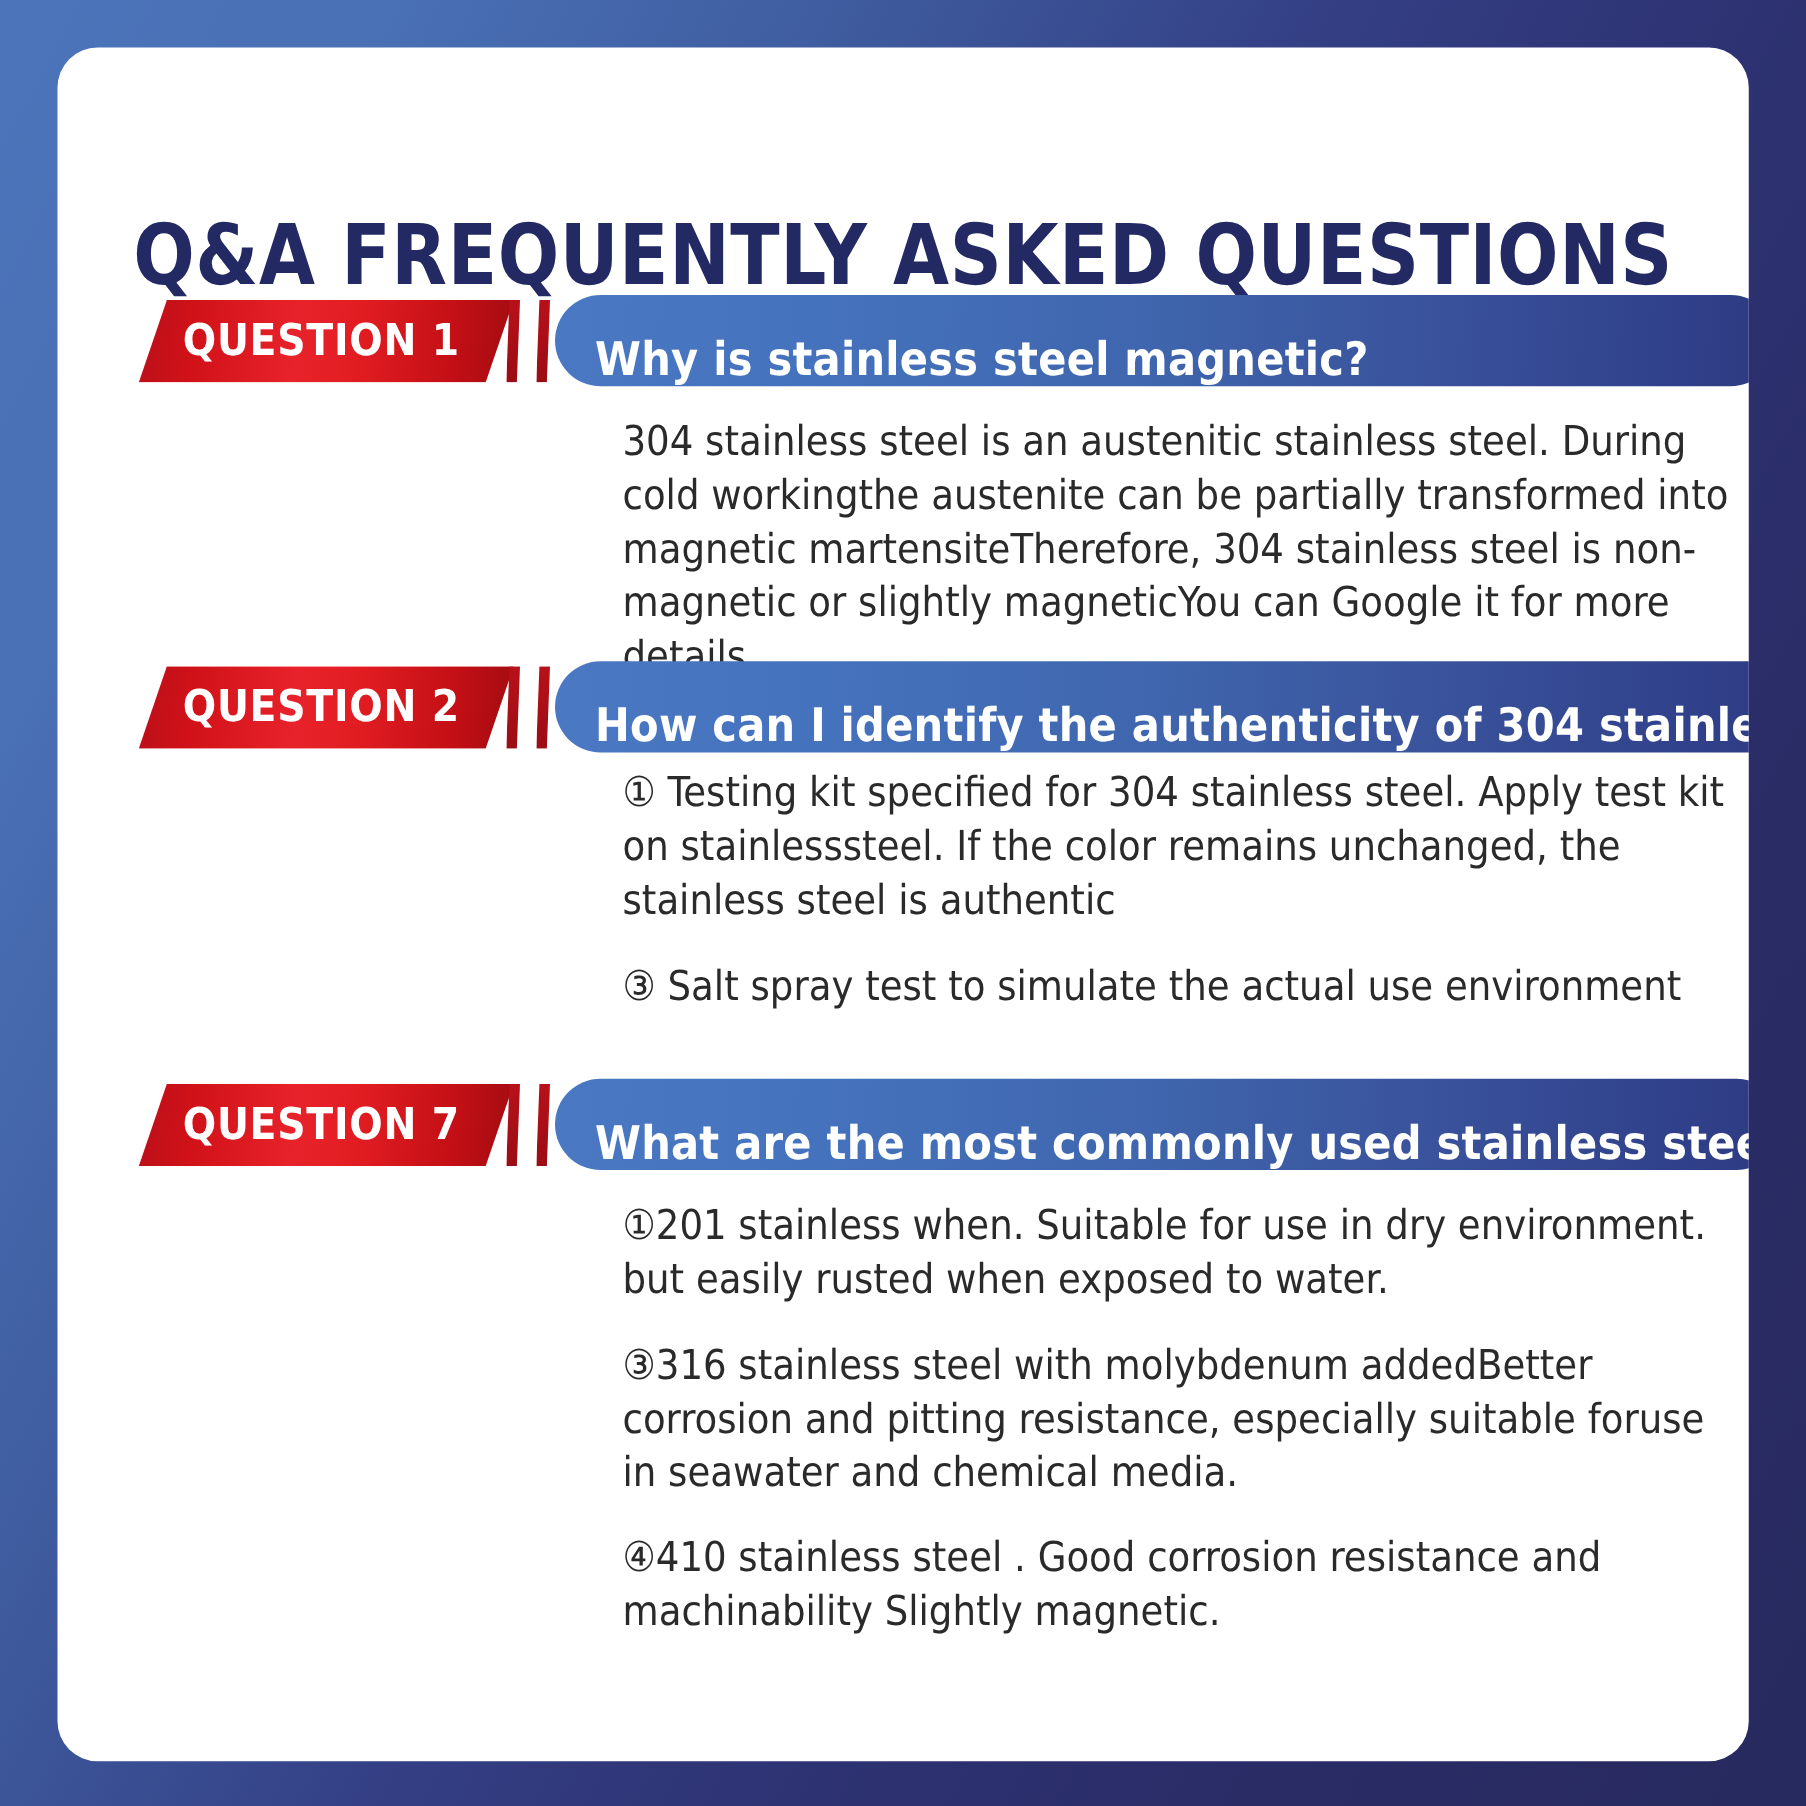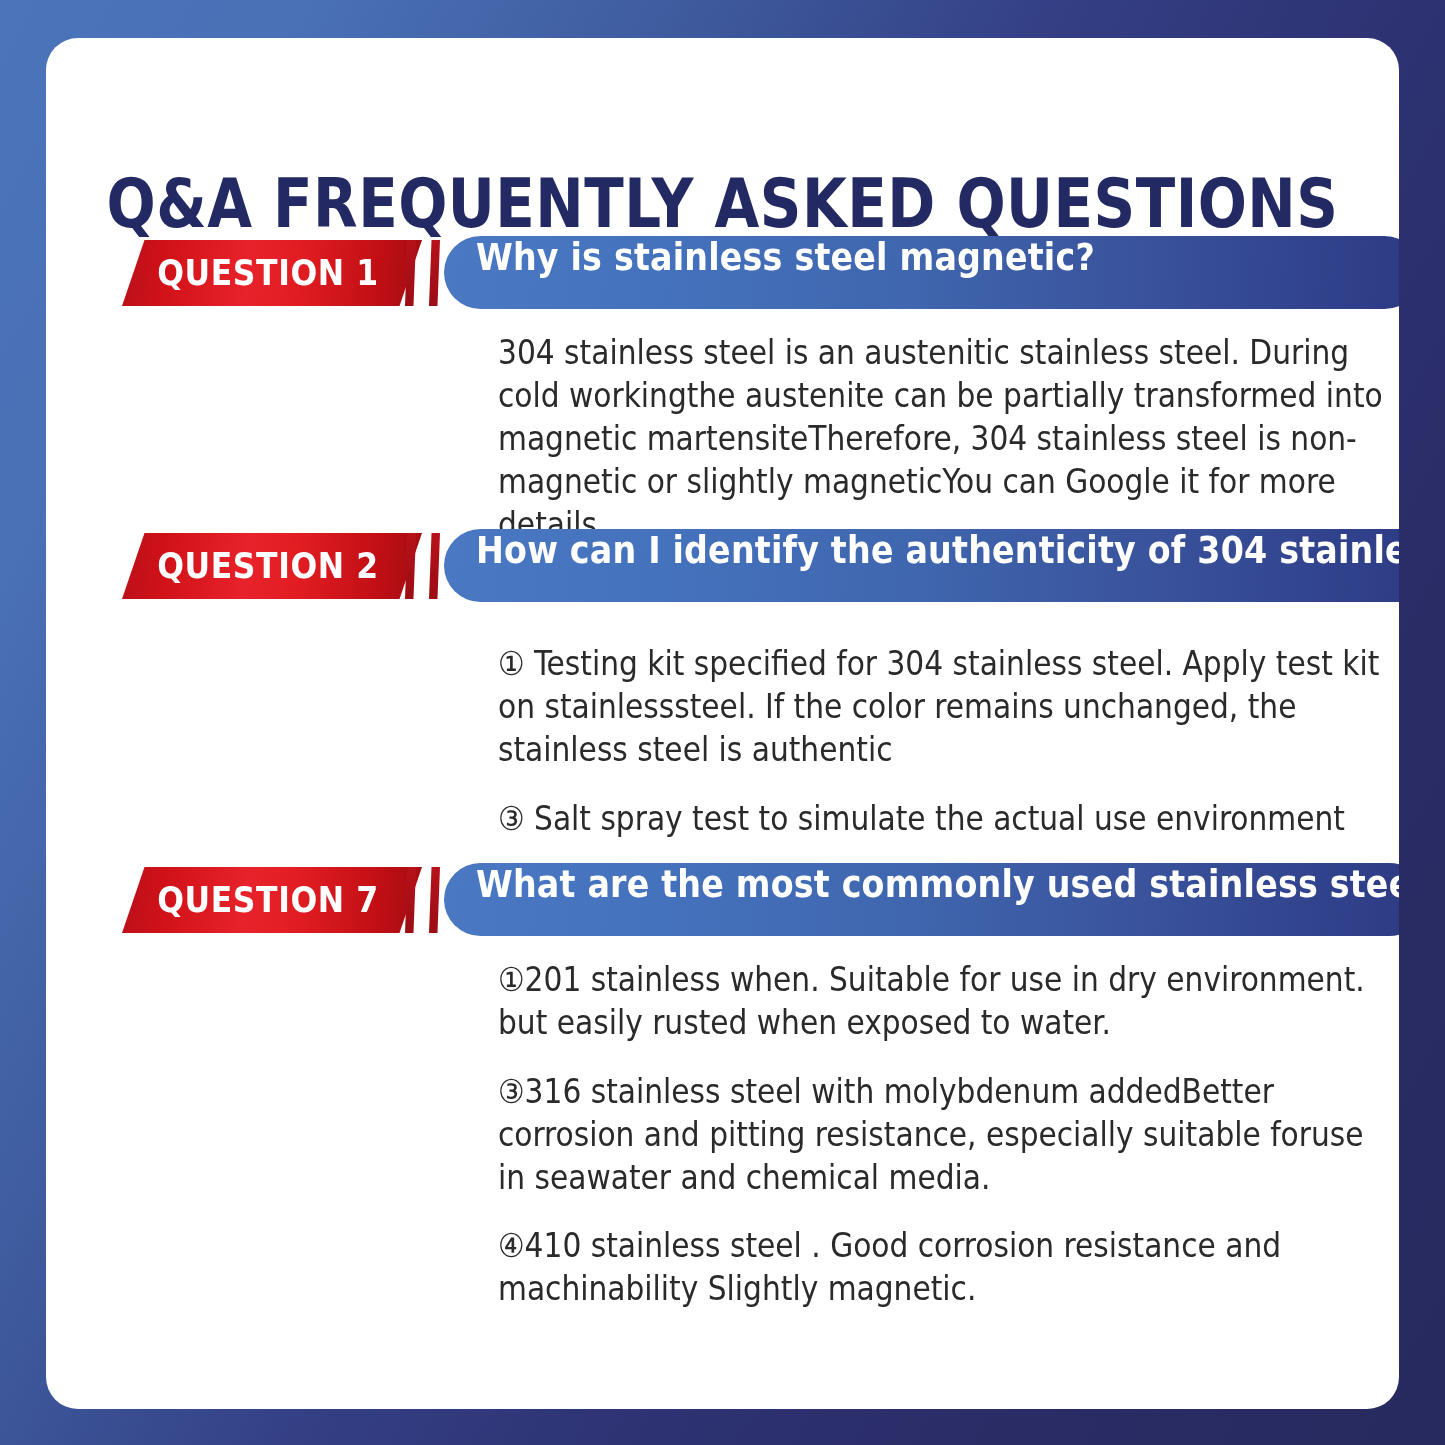--- a/index.html
+++ b/index.html
@@ -65,21 +65,21 @@
     width: 100%;
   }
   .qrow {
     position: relative;
     height: 72px;
   }
 
   
   .tag {
     position: absolute;
-    left: 76px;
+    left: 65px;
     top: 4px;
     width: 300px;
     height: 66px;
     background: linear-gradient(95deg,
         #b9101a 0%,
         #d01118 14%,
         #e8222a 42%,
         #e21d22 58%,
         #c20f15 84%,
         #a20c11 100%);
@@ -127,21 +127,21 @@
     height: 73px;
     background: linear-gradient(92deg,
         #4a78c2 0%,
         #4572bd 22%,
         #3f66ae 48%,
         #39529b 72%,
         #30408a 92%,
         #2c3a80 100%);
     border-radius: 37px;
     display: flex;
-    align-items: flex-start;
+    align-items: flex-end;
     box-sizing: border-box;
     padding-left: 32px;
     padding-right: 26px;
   }
   .pill-text {
     color: #ffffff;
     font-family: "Liberation Sans Narrow", "DejaVu Sans Condensed", "Liberation Sans", sans-serif;
     font-weight: bold;
     font-size: 37px;
     letter-spacing: 0.2px;
@@ -195,21 +195,21 @@
           <span class="tag-label">QUESTION 2</span>
         </div>
         <div class="slashes">
           <span class="slash s1"></span>
             <span class="slash s2"></span>
         </div>
         <div class="pill" style="width:994px;">
           <span class="pill-text">How can I identify the authenticity of 304 stainless steel?</span>
         </div>
       </div>
-      <div class="answers" style="top:114px;position:absolute;">
+      <div class="answers" style="top:84px;position:absolute;">
         <p>① Testing kit specified for 304 stainless steel. Apply test kit on stainlesssteel. If the color remains unchanged, the stainless steel is authentic</p>
         <p>③ Salt spray test to simulate the actual use environment</p>
       </div>
     </div>
 
     <div class="qblock" style="top:825px;">
       <div class="qrow">
         <div class="tag">
           <span class="tag-label">QUESTION 7</span>
         </div>

